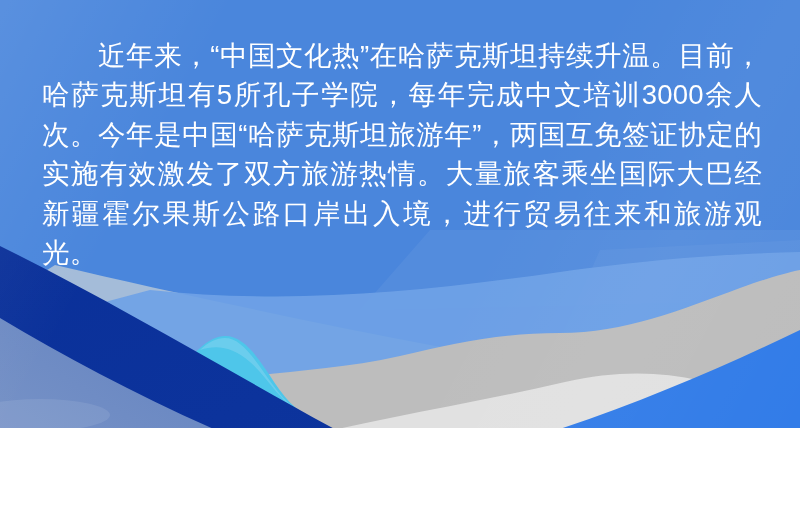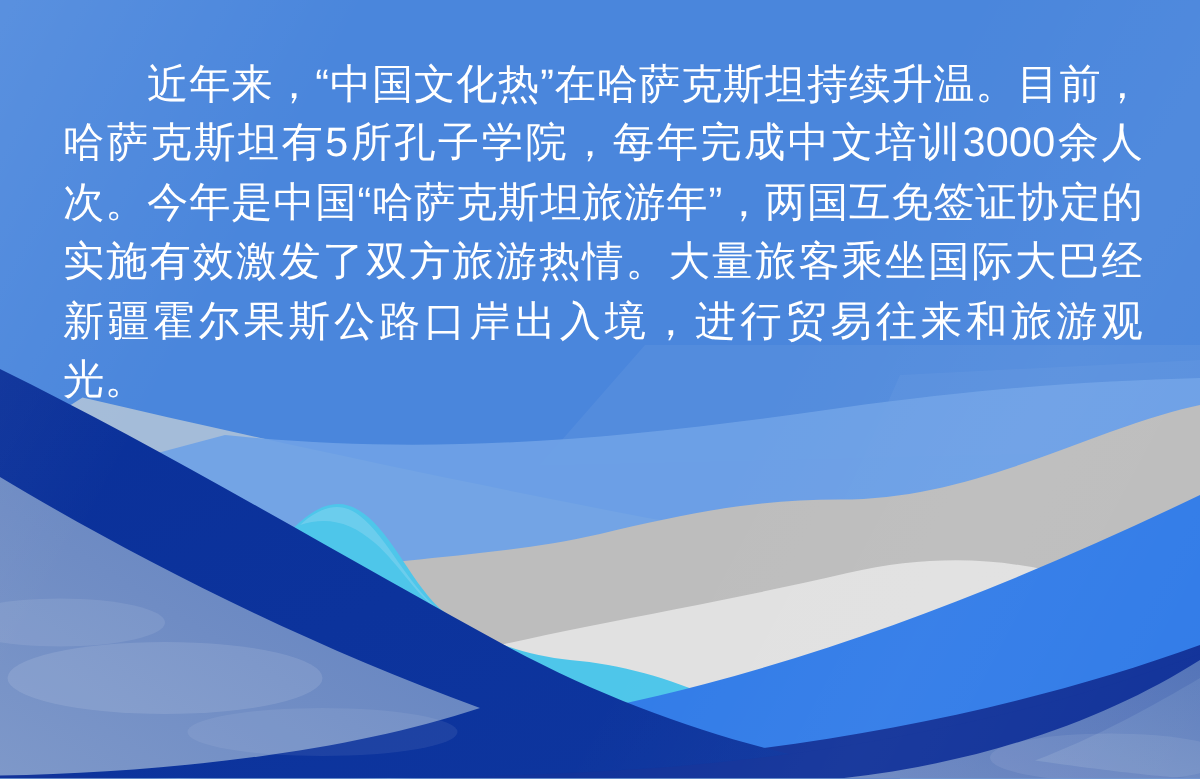--- a/index.html
+++ b/index.html
@@ -4,21 +4,21 @@
 <style>
   html, body {
     margin: 0;
     padding: 0;
     background: #ffffff;
   }
 
   #card {
     position: relative;
     width: 800px;
-    height: 519px;
+    height: 428px;
     overflow: hidden;
     background: #4a86dc;
     font-family: "Liberation Sans", "DejaVu Sans", sans-serif;
   }
 
   
   .bg-sheen {
     position: absolute;
     inset: 0;
     background:

